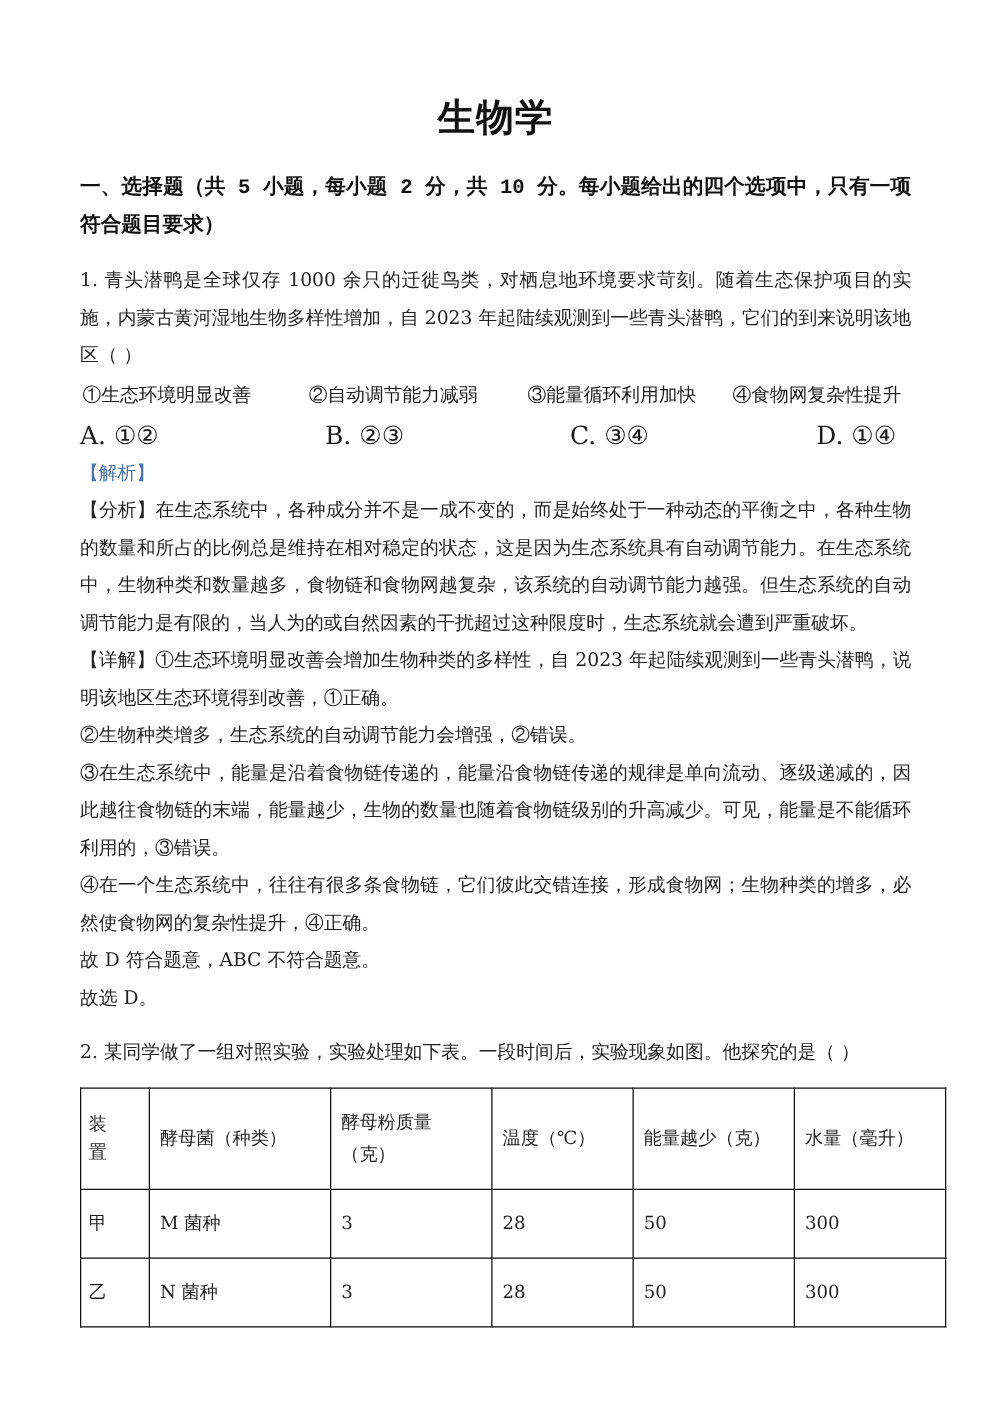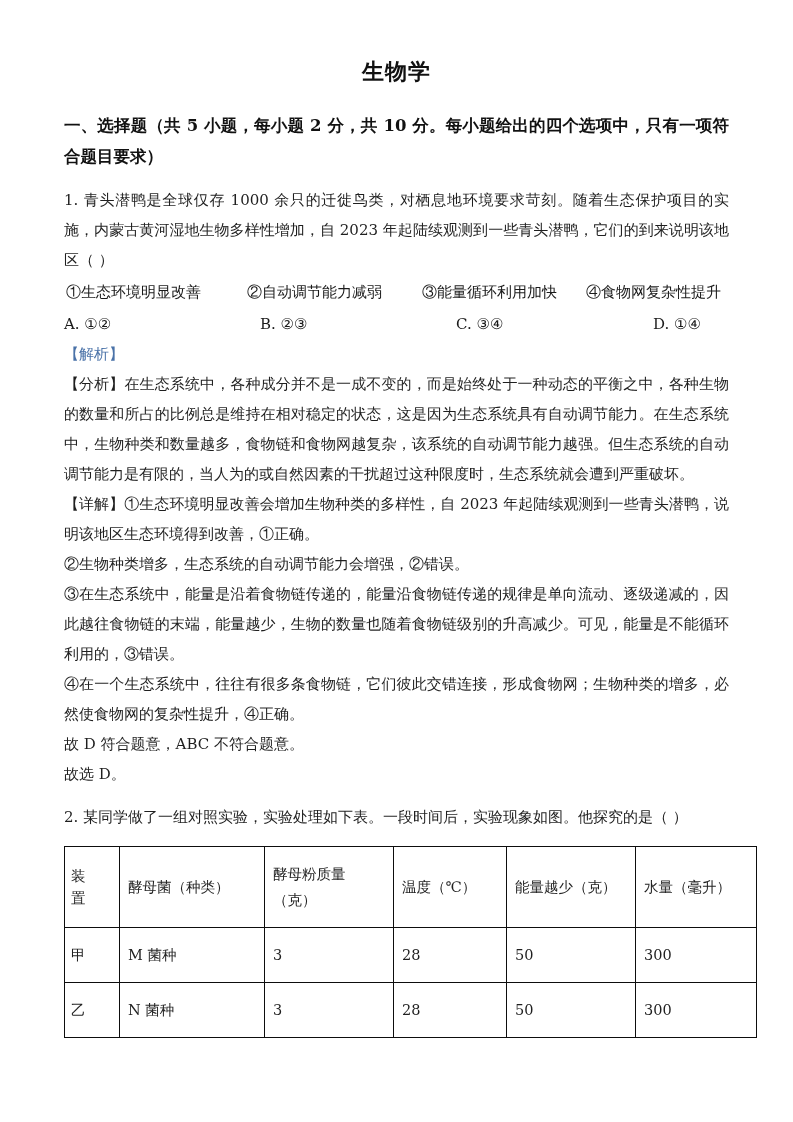--- a/index.html
+++ b/index.html
@@ -27,37 +27,38 @@
   .content {
     position: absolute;
     left: 64px;
     top: 0;
     width: 665px;
   }
 
   
   .doc-title {
     text-align: center;
-    font-size: 22px;
+    font-size: 30px;
     font-weight: bold;
     letter-spacing: 1px;
     margin: 0;
-    padding-top: 56px;
+    padding-top: 80px;
     line-height: 30px;
     color: #111;
   }
 
   
   .section-heading {
     font-size: 16.5px;
     font-weight: bold;
     line-height: 31px;
     margin-top: 24px;
     text-align: justify;
     color: #111;
+    font-family: Liberation Mono, monospace;
   }
 
   
   .para {
     font-size: 15px;
     line-height: 30px;
     text-align: justify;
     margin: 0;
     color: #1f1f1f;
   }
@@ -82,21 +83,21 @@
     white-space: nowrap;
   }
   .so-1 { width: 181px; }
   .so-2 { width: 175px; }
   .so-3 { width: 164px; }
   .so-4 { width: auto; }
 
   
   .choices {
     display: flex;
-    font-size: 15px;
+    font-size: 20px;
     line-height: 30px;
     margin: 0;
   }
   .choices .ch {
     white-space: nowrap;
   }
   .ch-a { width: 196px; }
   .ch-b { width: 196px; }
   .ch-c { width: 197px; }
   .ch-d { width: auto; }

